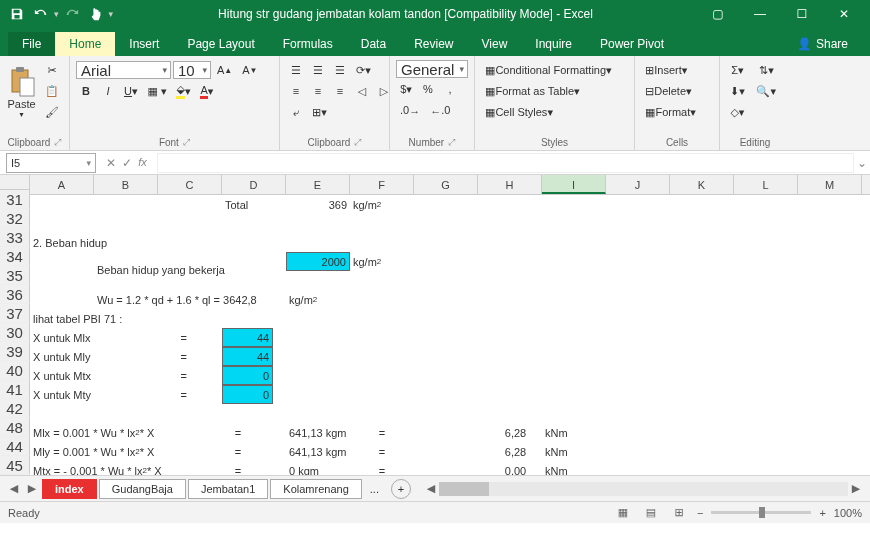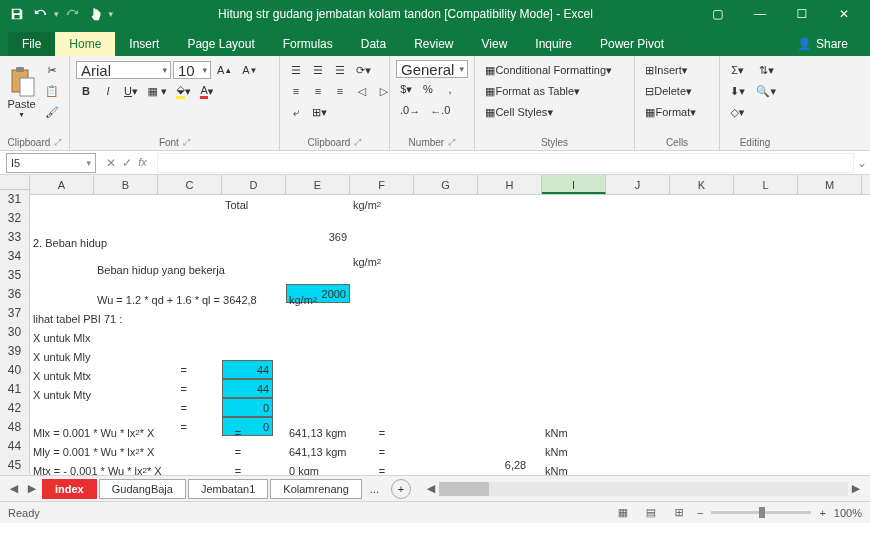--- a/index.html
+++ b/index.html
@@ -34,26 +34,26 @@
   .fbar-btns { display: flex; gap: 6px; margin: 0 10px; color: #888; }
   .fx { font-style: italic; font-size: 11px; }
   .finput { flex: 1; height: 20px; border: 1px solid #eee; padding: 0 4px; }
   
   .sheet-area { height: 300px; display: flex; overflow: hidden; background: #fff; }
   .corner { width: 30px; height: 20px; background: #f0f0f0; border-right: 1px solid #ccc; border-bottom: 1px solid #ccc; }
   .colhdrs { height: 20px; display: flex; background: #f0f0f0; border-bottom: 1px solid #ccc; }
   .ch { width: 64px; text-align: center; border-right: 1px solid #ccc; font-size: 11px; color: #444; line-height: 20px; }
   .ch.sel { background: #cfe8cf; border-bottom: 2px solid #0f7a3f; }
   .rowhdrs { width: 30px; background: #f0f0f0; }
-  .rh { height: 19px; text-align: center; border-right: 1px solid #ccc; border-bottom: 1px solid #eee; font-size: 12px; color: #444; line-height: 19px; }
+  .rh { height: 19px; text-align: center; border-right: 1px solid #ccc; border-bottom: 1px solid #eee; font-size: 15px; color: #444; line-height: 19px; }
   .grid-wrap { flex: 1; position: relative; }
   .grid { position: relative; }
   .cell { position: absolute; height: 19px; font-size: 11px; font-family: Arial; padding: 0 3px; display: flex; align-items: center; text-align: right; }
   .cyan { background: #00d7f2; border: 1px solid #666; }
-  .right { justify-content: flex-end; margin-top: 32px; }
+  .right { justify-content: flex-end; }
   .center { justify-content: center; }
   
   .tabbar { height: 26px; border-top: 1px solid #d4d4d4; background: #f3f3f3; display: flex; align-items: center; padding: 0 6px; gap: 2px; font-size: 11px; }
   .nav-arrow { width: 16px; cursor: pointer; text-align: center; color: #666; }
   .stab { padding: 3px 12px; border: 1px solid #aaa; background: #fff; cursor: pointer; }
   .stab.active-red { background: #e83030; color: #fff; border-color: #e83030; font-weight: bold; }
   .add-sheet { width: 20px; height: 20px; border: 1px solid #aaa; border-radius: 50%; display: flex; align-items: center; justify-content: center; cursor: pointer; margin-left: 4px; }
   .hscroll { flex: 1; display: flex; align-items: center; margin-left: 10px; }
   .hscroll-track { flex: 1; height: 14px; background: #e8e8e8; position: relative; }
   .hscroll-thumb { position: absolute; left: 0; width: 50px; height: 14px; background: #c4c4c4; }

